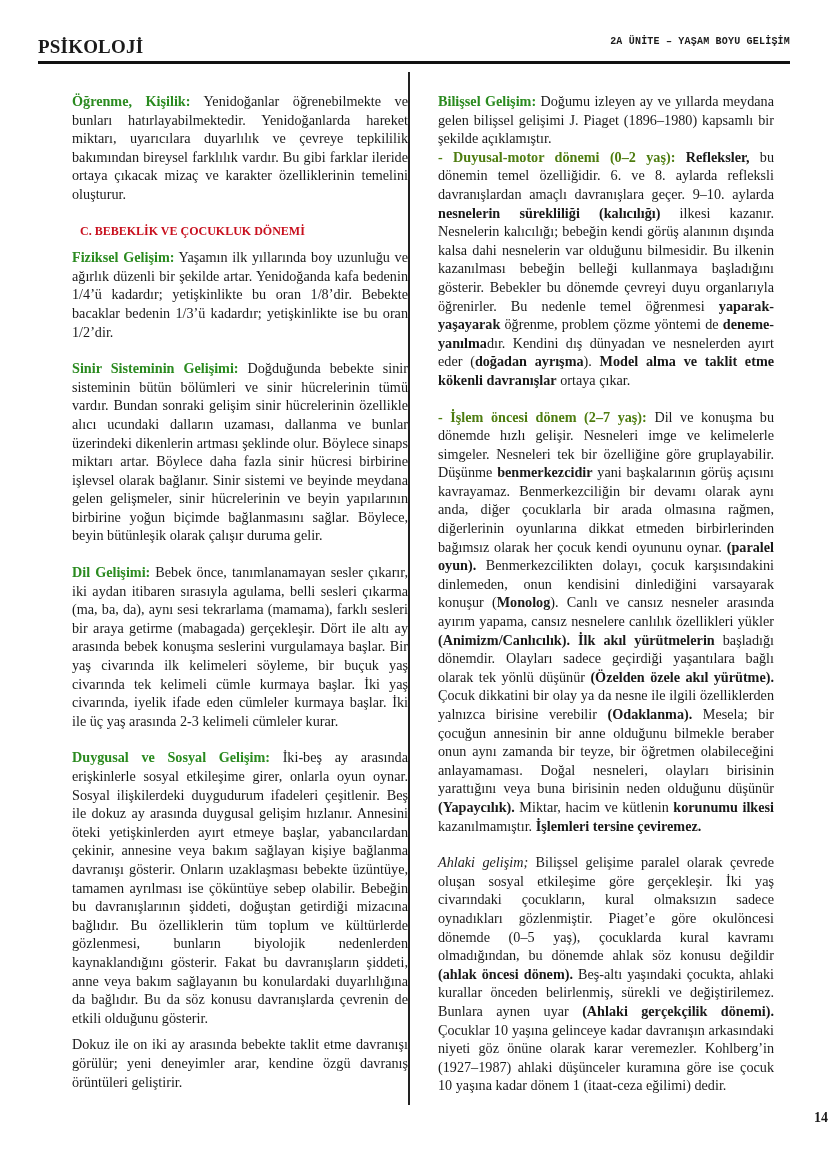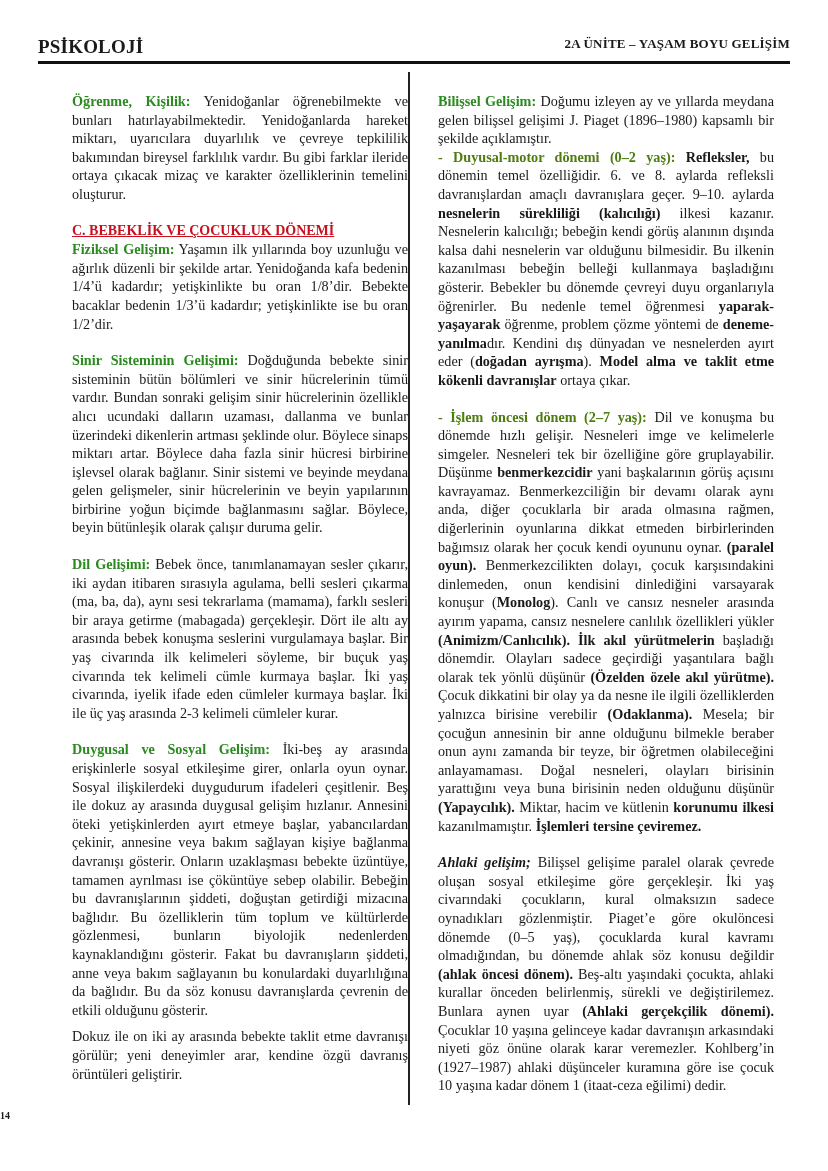--- a/index.html
+++ b/index.html
@@ -1,31 +1,31 @@
 <!DOCTYPE html>
 <html><head>
 <meta charset="utf-8">
 <style>
   html, body { margin: 0; padding: 0; background: #ffffff; }
   body { width: 828px; height: 1171px; position: relative; overflow: hidden; font-family: "Liberation Serif", serif; color: #1a1a1a; }
   .header { position: absolute; top: 36px; left: 38px; width: 752px; height: 22px; }
   .header-left { position: absolute; left: 0; top: 0; font-weight: bold; font-size: 19px; letter-spacing: 0.2px; }
-  .header-right { position: absolute; right: 0; top: 0; font-weight: bold; font-size: 13px; letter-spacing: 0.2px; }
+  .header-right { position: absolute; right: 0; top: 0; font-weight: bold; font-size: 10px; letter-spacing: 0.2px; font-family: Liberation Mono, monospace; }
   .header-rule { position: absolute; top: 61px; left: 38px; width: 752px; height: 3px; background: #111; }
   .col-divider { position: absolute; left: 408px; top: 72px; width: 1.5px; height: 1033px; background: #222; }
   .col { position: absolute; top: 92px; width: 336px; font-size: 14.2px; line-height: 18.6px; text-align: justify; }
   .col-left { left: 72px; }
   .col-right { left: 438px; width: 336px; }
   .para { margin: 0 0 18px 0; }
   .green { color: #2a8a1f; font-weight: bold; }
   .red { color: #4d7c0f; font-weight: bold; }
   .b { font-weight: bold; }
-  .bi { font-weight: bold; font-style: italic; }
-  .section-heading { color: #c8101e; font-weight: bold; font-size: 14px; margin: 0; text-decoration: underline; }
-  .page-number { position: absolute; top: 1110px; left: 0; width: 828px; text-align: left; font-weight: bold; font-size: 10px; }
+  .bi { font-weight: normal; font-style: italic; }
+  .section-heading { color: #c8101e; font-weight: bold; font-size: 12px; margin: 8px; }
+  .page-number { position: absolute; top: 1110px; left: 0; width: 828px; text-align: right; font-weight: bold; font-size: 14px; }
 </style>
 </head>
 <body>
 
 <div class="header">
   <div class="header-left">PSİKOLOJİ</div>
   <div class="header-right">2A ÜNİTE – YAŞAM BOYU GELİŞİM</div>
 </div>
 <div class="header-rule"></div>
 <div class="col-divider"></div>

